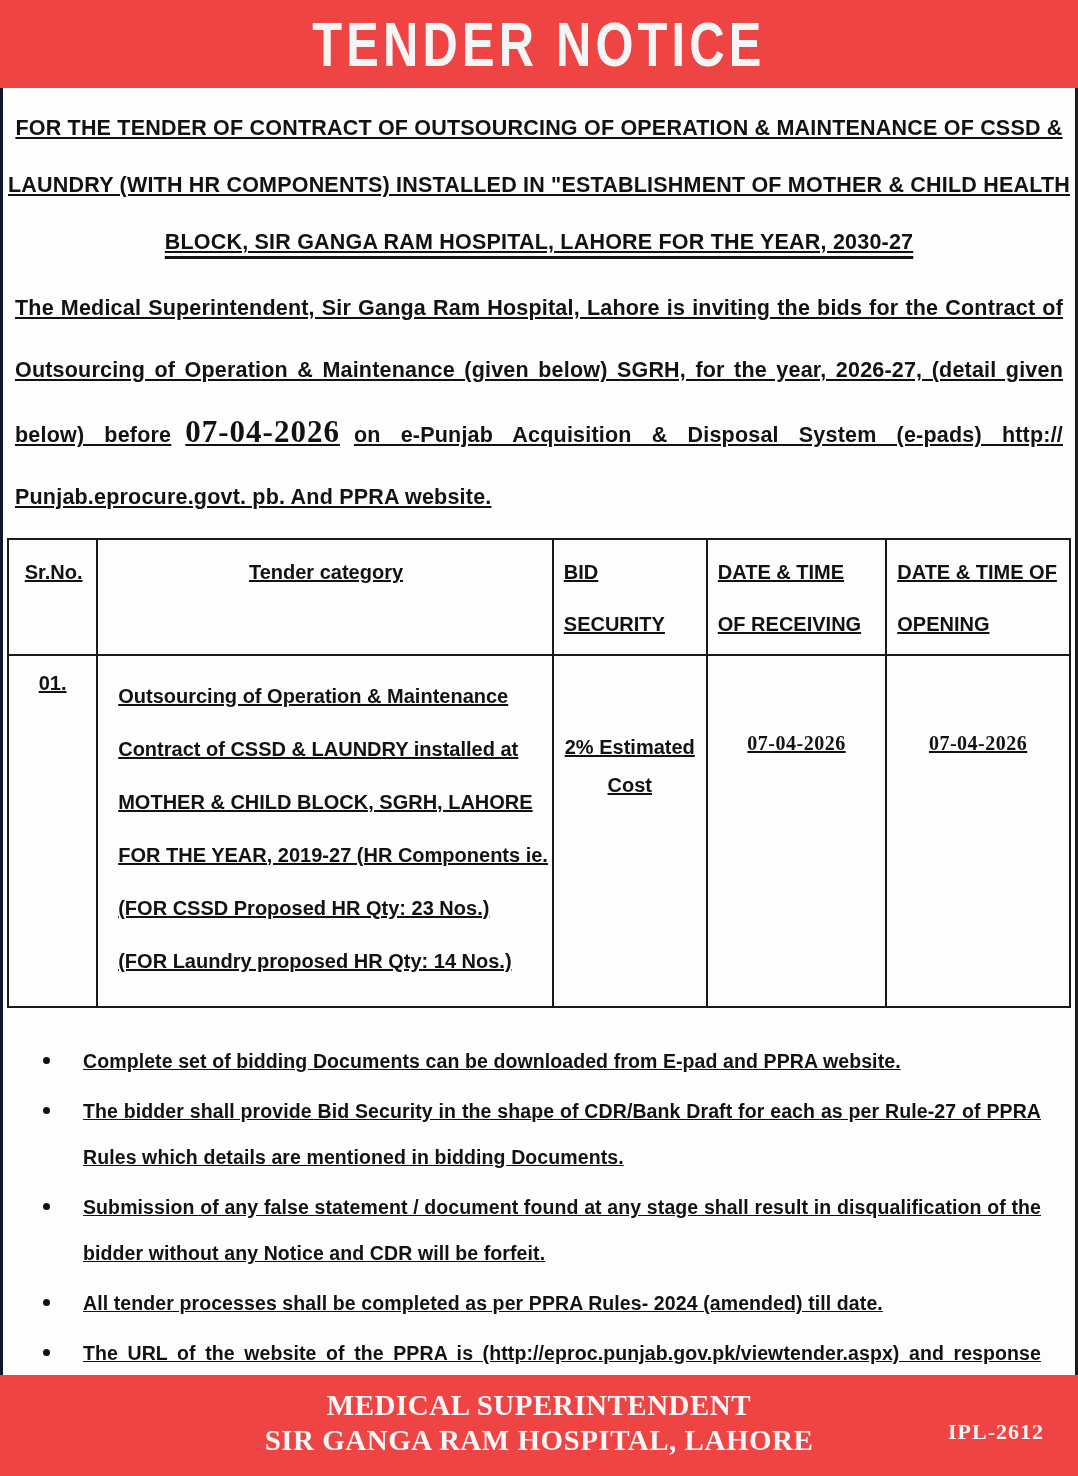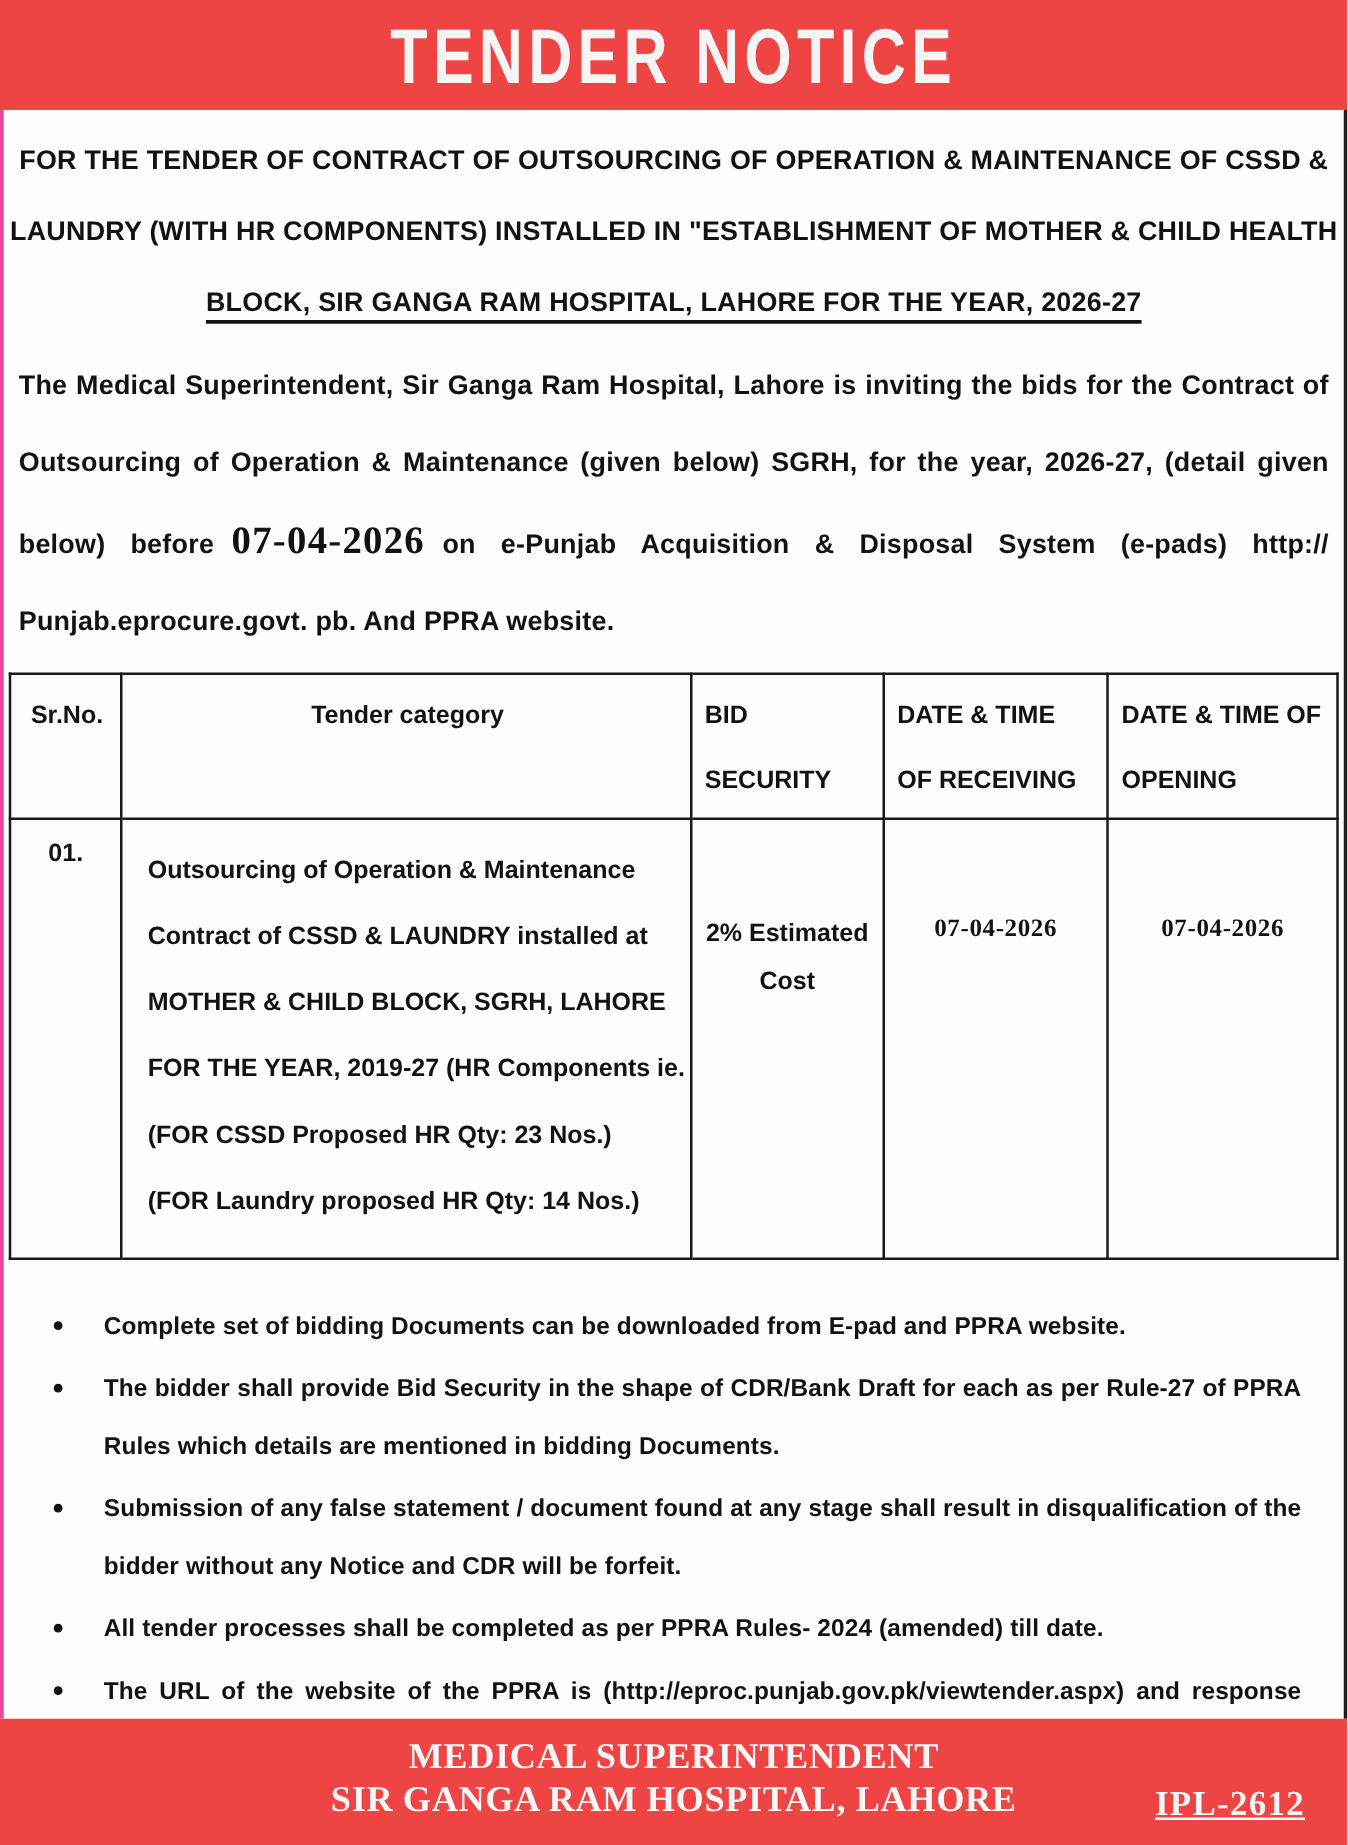--- a/index.html
+++ b/index.html
@@ -23,23 +23,24 @@
   .title-bar .title {
     color: #f5f5f5;
     font-size: 47px; font-weight: 700;
     letter-spacing: 4px;
     transform: scaleY(1.32) scaleX(1.04);
     white-space: nowrap;
   }
   
   .content {
     flex: 1 1 auto;
-    border-left: 3px solid #ec4899;
+    border-left: 3px solid #0f172a;
     border-right: 3px solid #1c1c1c;
     overflow: hidden;
+    text-decoration: underline;
   }
   
   .heading {
     margin-top: 12px;
     text-align: center;
     font-weight: 700;
     font-size: 21.5px;
     letter-spacing: 0.2px;
   }
   .heading .h-line { line-height: 57px; }
@@ -131,42 +132,41 @@
     padding-top: 13px;
   }
   .footer-bar .f-line {
     font-weight: 700;
     font-size: 29px;
     line-height: 35px;
     letter-spacing: 0.5px;
   }
   .footer-bar .ref {
     position: absolute;
-    right: 34px; bottom: 16px;
-    font-weight: 700;
-    font-size: 28px;
+    right: 34px; bottom: 31px;
+    font-weight: 700;
+    font-size: 22px;
     letter-spacing: 1px;
-    text-decoration: underline;
   }
 </style>
 </head>
 <body>
 
 <div class="page">
 
   <div class="title-bar">
     <div class="title">TENDER NOTICE</div>
   </div>
 
   <div class="content">
 
     <div class="heading">
       <div class="h-line">FOR THE TENDER OF CONTRACT OF OUTSOURCING OF OPERATION &amp; MAINTENANCE OF CSSD &amp;</div>
       <div class="h-line">LAUNDRY (WITH HR COMPONENTS) INSTALLED IN "ESTABLISHMENT OF MOTHER &amp; CHILD HEALTH</div>
-      <div class="h-line"><span class="underlined">BLOCK, SIR GANGA RAM HOSPITAL, LAHORE FOR THE YEAR, 2026-27</span></div>
+      <div class="h-line"><span class="underlined">BLOCK, SIR GANGA RAM HOSPITAL, LAHORE FOR THE YEAR, 2030-27</span></div>
     </div>
 
     <p class="intro"><span>The Medical Superintendent, Sir Ganga Ram Hospital, Lahore is inviting the bids for the Contract of Outsourcing of Operation &amp; Maintenance (given below) SGRH, for the year, 2026-27,  (detail given below)  before</span><span class="big-date">07-04-2026</span><span>on e-Punjab Acquisition &amp; Disposal System (e-pads) http:// Punjab.eprocure.govt. pb. And PPRA website.</span></p>
 
     <table class="tender-table">
       <colgroup>
         <col style="width:8.4%">
         <col style="width:42.9%">
         <col style="width:14.5%">
         <col style="width:16.9%">

